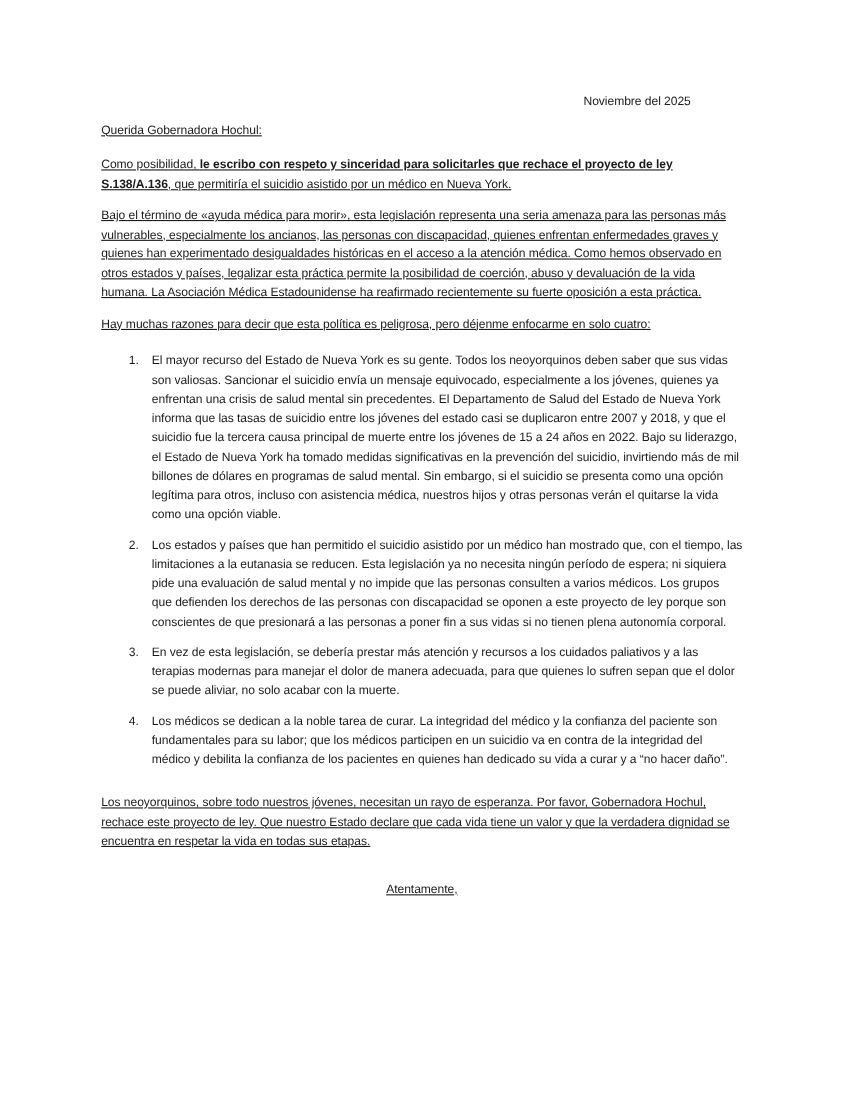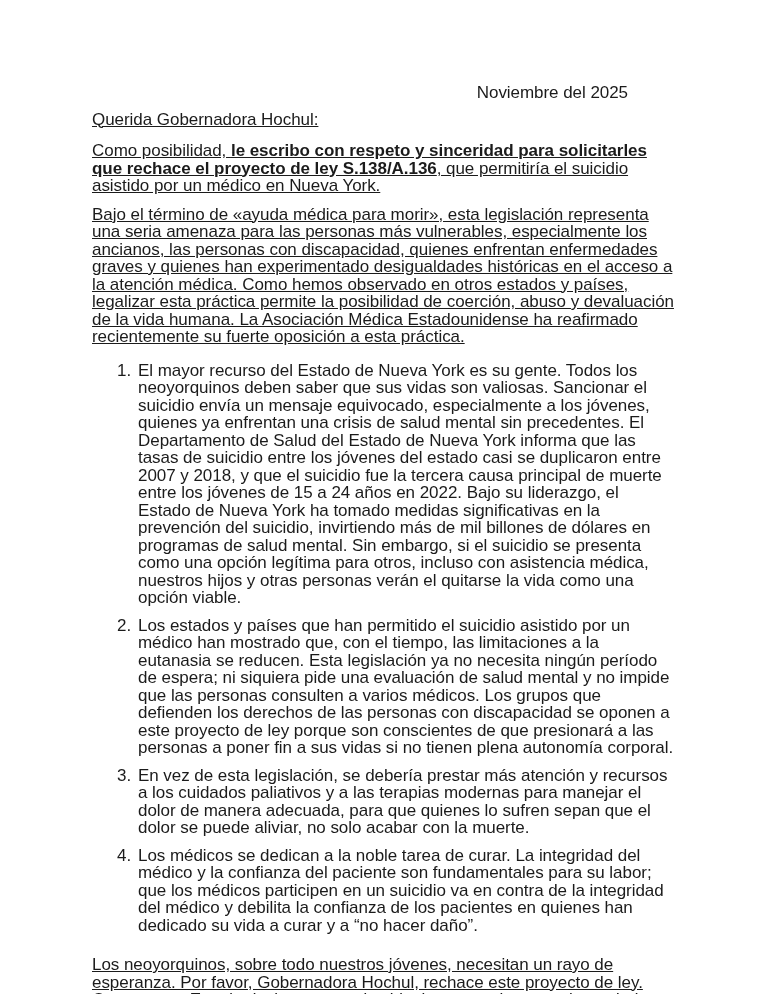--- a/index.html
+++ b/index.html
@@ -8,21 +8,21 @@
     background: #ffffff;
   }
   .page {
     position: relative;
     width: 768px;
     height: 994px;
     box-sizing: border-box;
     background: #ffffff;
     padding: 84px 93px 0 92px;
     font-family: "Liberation Sans", "DejaVu Sans", sans-serif;
-    font-size: 17px;
+    font-size: 11px;
     line-height: 17.5px;
     color: #1b1b1b;
     overflow: hidden;
     letter-spacing: -0.05px;
   }
   .date-line {
     text-align: right;
     padding-right: 47px;
     margin: 0 0 9px 0;
   }
@@ -77,20 +77,21 @@
 
   <div class="date-line">Noviembre del 2025</div>
 
 
   <p class="salutation">Querida Gobernadora Hochul:</p>
 
   <p class="opening"><span>Como posibilidad, </span><b>le escribo con respeto y sinceridad para solicitarles que rechace el proyecto de ley S.138/A.136</b><span>, que permitiría el suicidio asistido por un médico en Nueva York.</span></p>
 
   <p>Bajo el término de «ayuda médica para morir», esta legislación representa una seria amenaza para las personas más vulnerables, especialmente los ancianos, las personas con discapacidad, quienes enfrentan enfermedades graves y quienes han experimentado desigualdades históricas en el acceso a la atención médica. Como hemos observado en otros estados y países, legalizar esta práctica permite la posibilidad de coerción, abuso y devaluación de la vida humana. La Asociación Médica Estadounidense ha reafirmado recientemente su fuerte oposición a esta práctica.</p>
 
+  <p class="pre-list">Hay muchas razones para decir que esta política es peligrosa, pero déjenme enfocarme en solo cuatro:</p>
 
   <ol class="points">
       <li>El mayor recurso del Estado de Nueva York es su gente. Todos los neoyorquinos deben saber que sus vidas son valiosas. Sancionar el suicidio envía un mensaje equivocado, especialmente a los jóvenes, quienes ya enfrentan una crisis de salud mental sin precedentes. El Departamento de Salud del Estado de Nueva York informa que las tasas de suicidio entre los jóvenes del estado casi se duplicaron entre 2007 y 2018, y que el suicidio fue la tercera causa principal de muerte entre los jóvenes de 15 a 24 años en 2022. Bajo su liderazgo, el Estado de Nueva York ha tomado medidas significativas en la prevención del suicidio, invirtiendo más de mil billones de dólares en programas de salud mental. Sin embargo, si el suicidio se presenta como una opción legítima para otros, incluso con asistencia médica, nuestros hijos y otras personas verán el quitarse la vida como una opción viable.</li>
       <li>Los estados y países que han permitido el suicidio asistido por un médico han mostrado que, con el tiempo, las limitaciones a la eutanasia se reducen. Esta legislación ya no necesita ningún período de espera; ni siquiera pide una evaluación de salud mental y no impide que las personas consulten a varios médicos. Los grupos que defienden los derechos de las personas con discapacidad se oponen a este proyecto de ley porque son conscientes de que presionará a las personas a poner fin a sus vidas si no tienen plena autonomía corporal.</li>
       <li>En vez de esta legislación, se debería prestar más atención y recursos a los cuidados paliativos y a las terapias modernas para manejar el dolor de manera adecuada, para que quienes lo sufren sepan que el dolor se puede aliviar, no solo acabar con la muerte.</li>
       <li>Los médicos se dedican a la noble tarea de curar. La integridad del médico y la confianza del paciente son fundamentales para su labor; que los médicos participen en un suicidio va en contra de la integridad del médico y debilita la confianza de los pacientes en quienes han dedicado su vida a curar y a “no hacer daño”.</li>
     </ol>
 
   <p class="closing">Los neoyorquinos, sobre todo nuestros jóvenes, necesitan un rayo de esperanza. Por favor, Gobernadora Hochul, rechace este proyecto de ley. Que nuestro Estado declare que cada vida tiene un valor y que la verdadera dignidad se encuentra en respetar la vida en todas sus etapas.</p>
 

